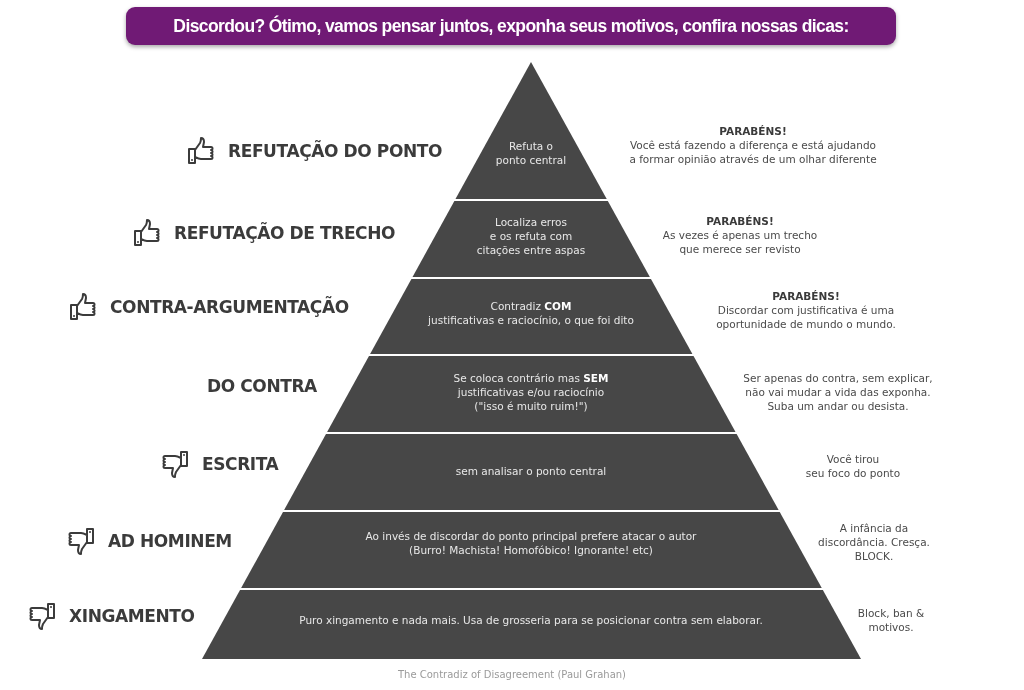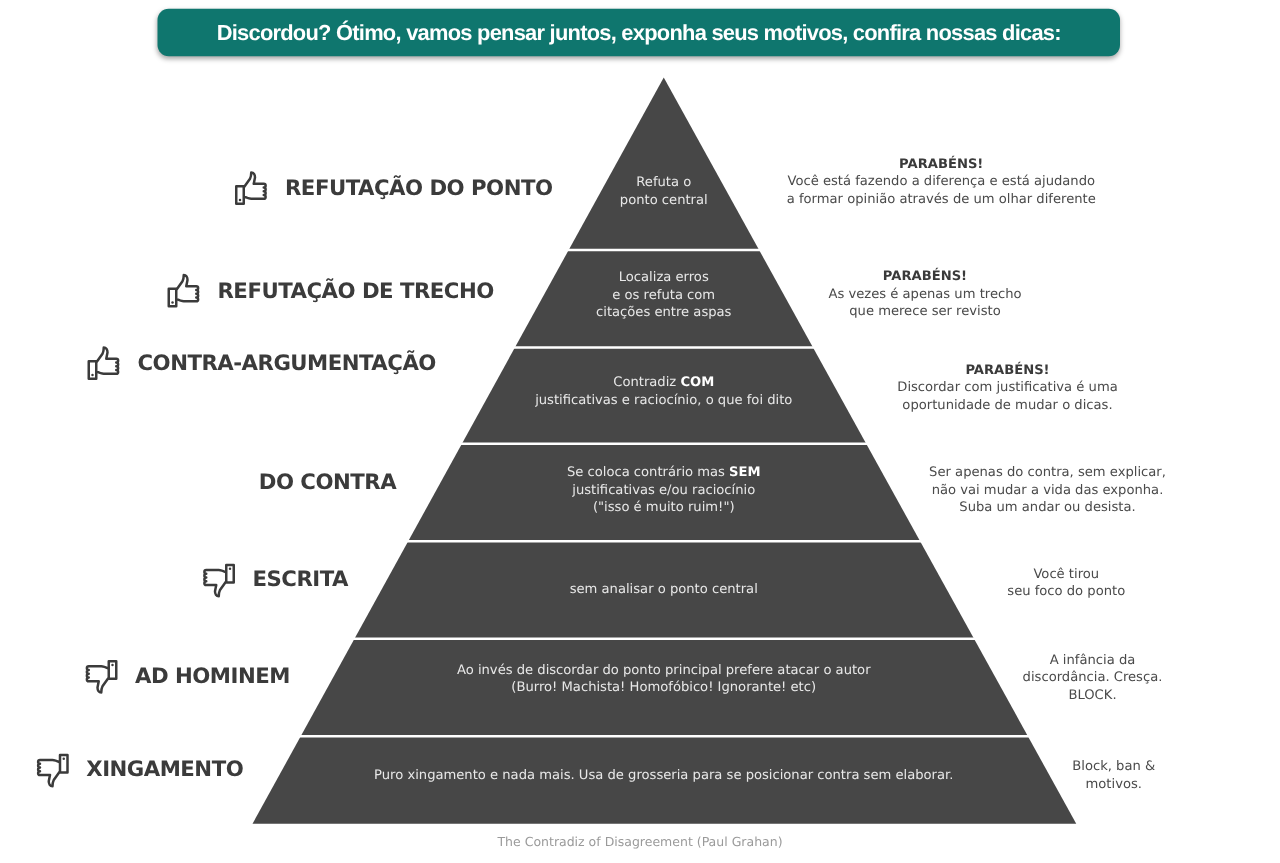--- a/index.html
+++ b/index.html
@@ -2,21 +2,21 @@
 <html><head>
 <meta charset="utf-8">
 <style>
   html, body { margin:0; padding:0; }
   body {
     width:1024px; height:690px; position:relative; overflow:hidden;
     background:#ffffff; font-family:"DejaVu Sans", sans-serif; color:#3e3e3e;
   }
   .banner {
     position:absolute; left:126px; top:7px; width:770px; height:38px;
-    background:#0f766e; border-radius:9px;
+    background:#701a75; border-radius:9px;
     box-shadow:0 2px 4px rgba(0,0,0,0.35);
     display:flex; align-items:center; justify-content:center;
     color:#ffffff; font-weight:bold; font-size:17.5px; letter-spacing:-0.6px;
     font-family:"Liberation Sans", sans-serif;
   }
   svg.pyr { position:absolute; left:0; top:0; }
   .tier-text {
     position:absolute; transform:translate(-50%,-50%);
     color:#e8e8e8; font-size:10.5px; line-height:14px; text-align:center;
     white-space:nowrap; font-family:"DejaVu Sans", sans-serif;
@@ -96,21 +96,21 @@
   </svg>
   <span>REFUTAÇÃO DO PONTO</span>
 </div>
 <div class="label" style="left:132px; top:233px;">
   <svg width="30" height="30" viewBox="0 0 30 30">
     <path d="M3 13 h6 v14 h-6 z M9 14 l5-7 c1-2 1-4 1-5 c2 0 3 2 3 4 l-1 5 h8 c2 0 2 3 0 3 c2 0 2 3 0 3 c2 0 2 3 0 3 c2 0 2 3 0 3 h-10 c-2 0-4-1-6-2" fill="none" stroke="#3b3b3b" stroke-width="2" stroke-linejoin="round"></path>
     <circle cx="6" cy="24" r="1" fill="#3b3b3b"></circle>
   </svg>
   <span>REFUTAÇÃO DE TRECHO</span>
 </div>
-<div class="label" style="left:68px; top:291px;">
+<div class="label" style="left:68px; top:307px;">
   <svg width="30" height="30" viewBox="0 0 30 30">
     <path d="M3 13 h6 v14 h-6 z M9 14 l5-7 c1-2 1-4 1-5 c2 0 3 2 3 4 l-1 5 h8 c2 0 2 3 0 3 c2 0 2 3 0 3 c2 0 2 3 0 3 c2 0 2 3 0 3 h-10 c-2 0-4-1-6-2" fill="none" stroke="#3b3b3b" stroke-width="2" stroke-linejoin="round"></path>
     <circle cx="6" cy="24" r="1" fill="#3b3b3b"></circle>
   </svg>
   <span>CONTRA-ARGUMENTAÇÃO</span>
 </div>
 <div class="label" style="left:207px; top:386px;">
   <span>DO CONTRA</span>
 </div>
 <div class="label" style="left:160px; top:464px;">
@@ -147,21 +147,21 @@
   <div>a formar opinião através de um olhar diferente</div>
 </div>
 <div class="note" style="left:728px; top:235px;">
   <div class="hd">PARABÉNS!</div>
   <div>As vezes é apenas um trecho</div>
   <div>que merece ser revisto</div>
 </div>
 <div class="note" style="left:794px; top:310px;">
   <div class="hd">PARABÉNS!</div>
   <div>Discordar com justificativa é uma</div>
-  <div>oportunidade de mudar o dicas.</div>
+  <div>oportunidade de mundo o mundo.</div>
 </div>
 <div class="note" style="left:826px; top:392px;">
   <div>Ser apenas do contra, sem explicar,</div>
   <div>não vai mudar a vida das exponha.</div>
   <div>Suba um andar ou desista.</div>
 </div>
 <div class="note" style="left:841px; top:466px;">
   <div>Você tirou</div>
   <div>seu foco do ponto</div>
 </div>

